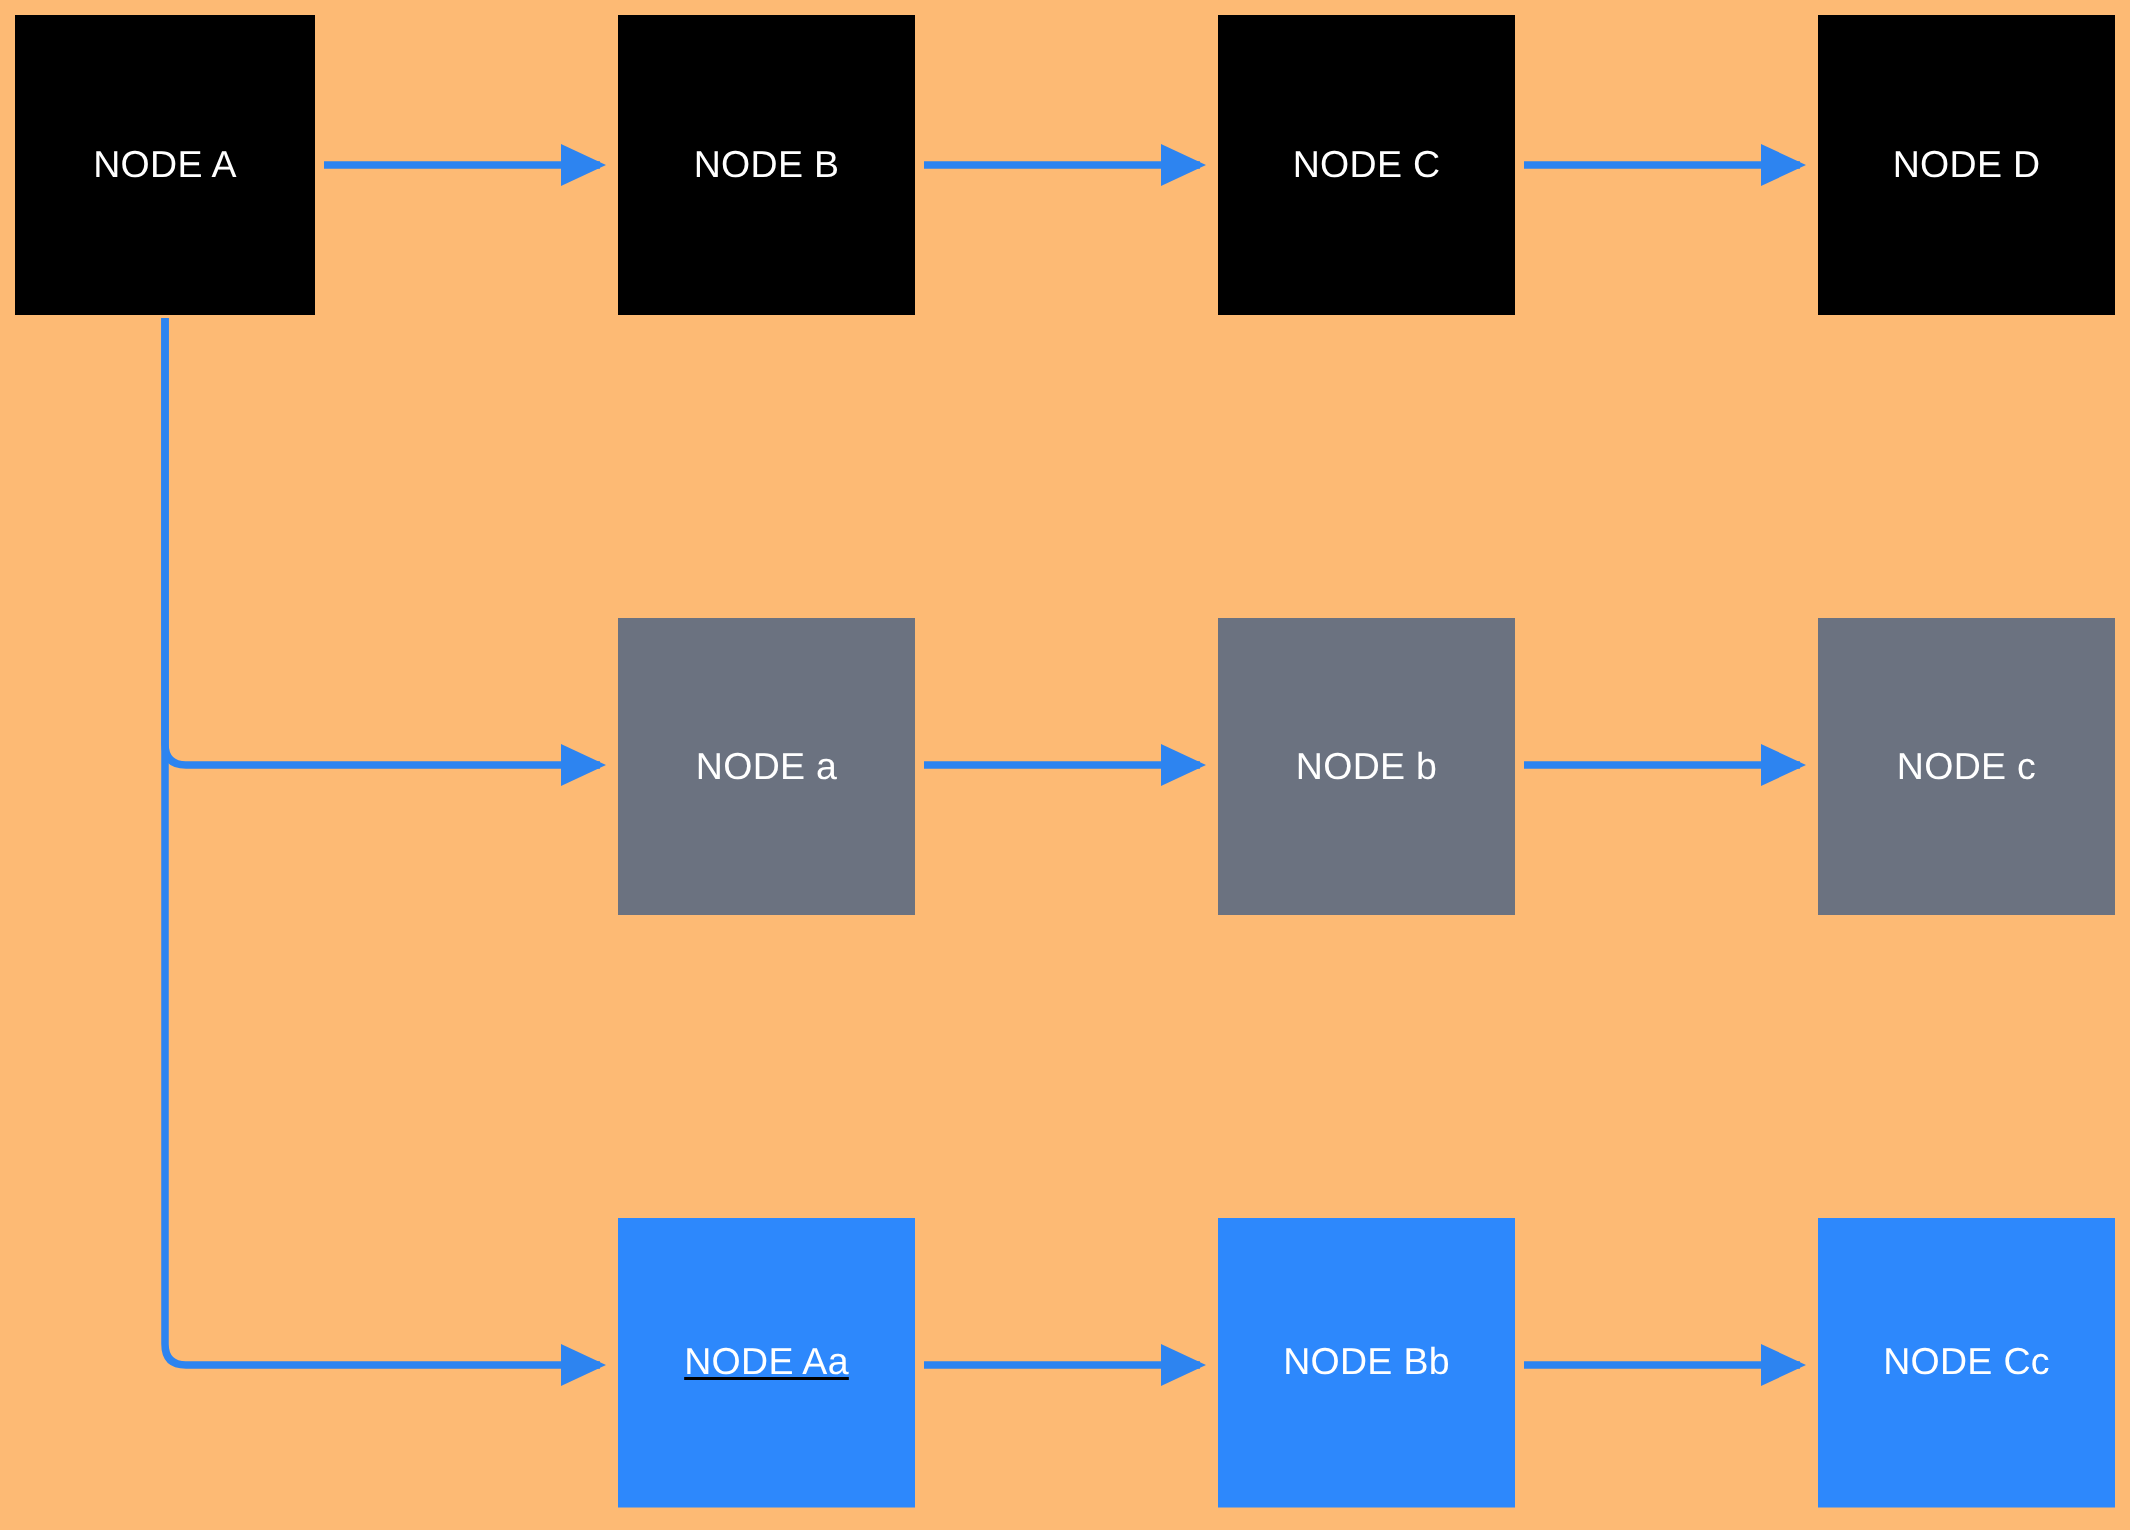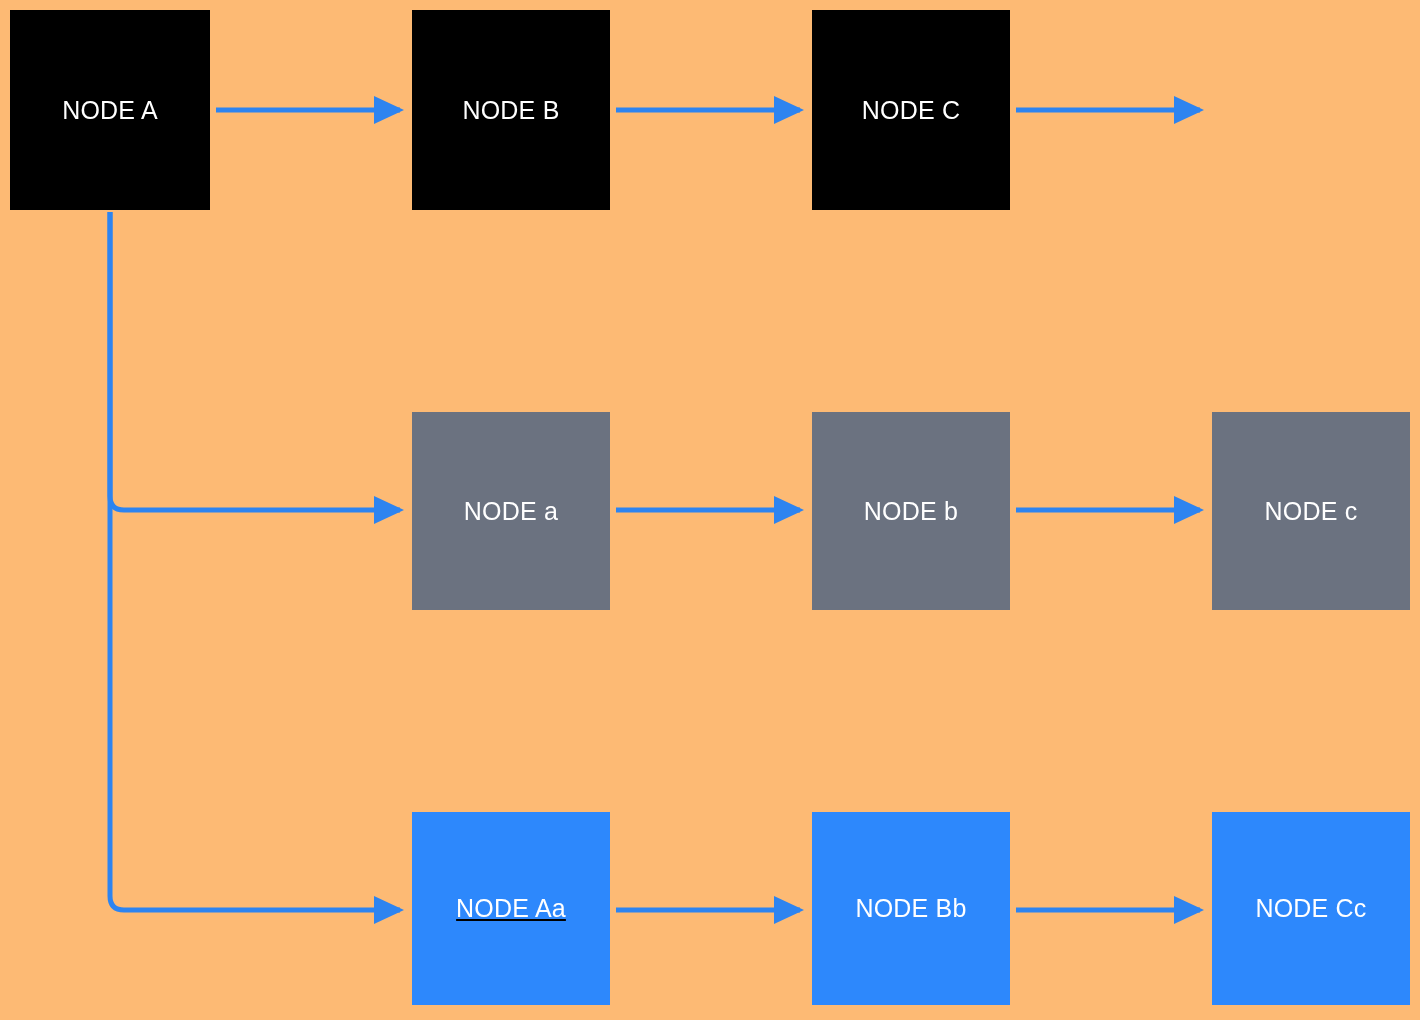--- a/index.html
+++ b/index.html
@@ -72,20 +72,23 @@
 
   <div class="node" style="left:10px;top:10px;width:200px;height:200px;background:#000000;">
     <span class="node-label">NODE A</span>
   </div>
   <div class="node" style="left:412px;top:10px;width:198px;height:200px;background:#000000;">
     <span class="node-label">NODE B</span>
   </div>
   <div class="node" style="left:812px;top:10px;width:198px;height:200px;background:#000000;">
     <span class="node-label">NODE C</span>
   </div>
+  <div class="node" style="left:1212px;top:10px;width:198px;height:200px;background:#000000;">
+    <span class="node-label">NODE D</span>
+  </div>
 
   <div class="node" style="left:412px;top:412px;width:198px;height:198px;background:#6b7280;">
     <span class="node-label">NODE a</span>
   </div>
   <div class="node" style="left:812px;top:412px;width:198px;height:198px;background:#6b7280;">
     <span class="node-label">NODE b</span>
   </div>
   <div class="node" style="left:1212px;top:412px;width:198px;height:198px;background:#6b7280;">
     <span class="node-label">NODE c</span>
   </div>

